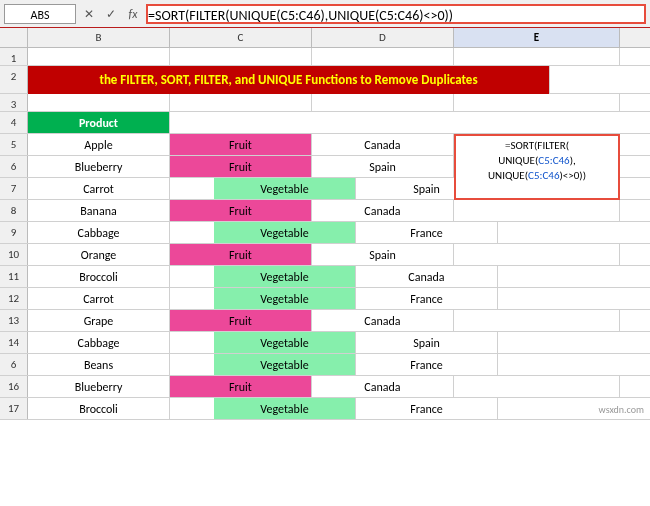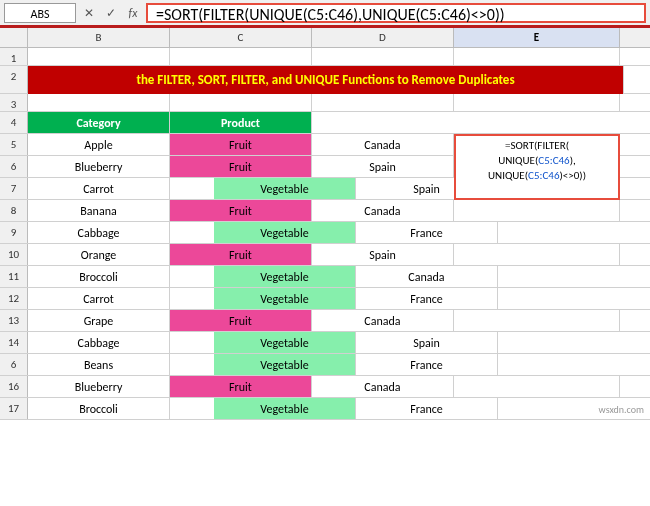--- a/index.html
+++ b/index.html
@@ -10,21 +10,21 @@
       width: 650px;
       height: 506px;
       overflow: hidden;
     }
 
     
     .top-bar {
       display: flex;
       align-items: center;
       background: #f0f0f0;
-      border-bottom: 3px solid #b91c1c;
+      border-bottom: 1px solid #b91c1c;
       height: 28px;
       padding: 0 4px;
     }
     .name-box {
       width: 72px;
       height: 20px;
       border: 1px solid #999;
       background: #fff;
       font-size: 12px;
       text-align: center;
@@ -45,22 +45,22 @@
       justify-content: center;
       font-size: 12px;
       cursor: pointer;
       color: #555;
     }
     .formula-bar {
       flex: 1;
       height: 20px;
       border: 2px solid #e74c3c;
       background: #fff;
-      font-size: 16px;
-      padding: 0 8px;
+      font-size: 14px;
+      padding: 0 0;
       line-height: 20px;
       font-family: 'Calibri', sans-serif;
       color: #000;
     }
 
     
     .col-headers {
       display: flex;
       background: #f0f0f0;
       border-bottom: 1px solid #bbb;
@@ -204,34 +204,33 @@
     <div class="grid-row row1">
       <div class="row-num">1</div>
       <div class="cell col-b"></div>
       <div class="cell col-c"></div>
       <div class="cell col-d"></div>
       <div class="cell col-e"></div>
     </div>
 
     <div class="grid-row row2">
       <div class="row-num">2</div>
-      <div class="cell col-b banner-cell" style="width: 596px; max-width: 596px; text-align:center;" colspan="4">the FILTER, SORT, FILTER, and UNIQUE Functions to Remove Duplicates</div>
+      <div class="cell col-b banner-cell" style="width: 522px; max-width: 596px; text-align:center;" colspan="4">the FILTER, SORT, FILTER, and UNIQUE Functions to Remove Duplicates</div>
     </div>
 
     <div class="grid-row row3">
       <div class="row-num">3</div>
       <div class="cell col-b"></div>
       <div class="cell col-c"></div>
       <div class="cell col-d"></div>
       <div class="cell col-e"></div>
     </div>
 
     <div class="grid-row">
       <div class="row-num">4</div>
-      <div class="cell col-c header-category">Category</div>
       <div class="cell col-d header-country">Product</div>
     </div>
 
     <div class="grid-row">
       <div class="row-num">5</div>
       <div class="cell col-b">Apple</div>
       <div class="cell col-c fruit">Fruit</div>
       <div class="cell col-d">Canada</div>
       <div class="cell col-e remark-formula" style="height:66px; min-height:66px; vertical-align:top; position:relative; z-index:10; background:#fff;">
         <span style="display:block;">=SORT(FILTER(</span>

